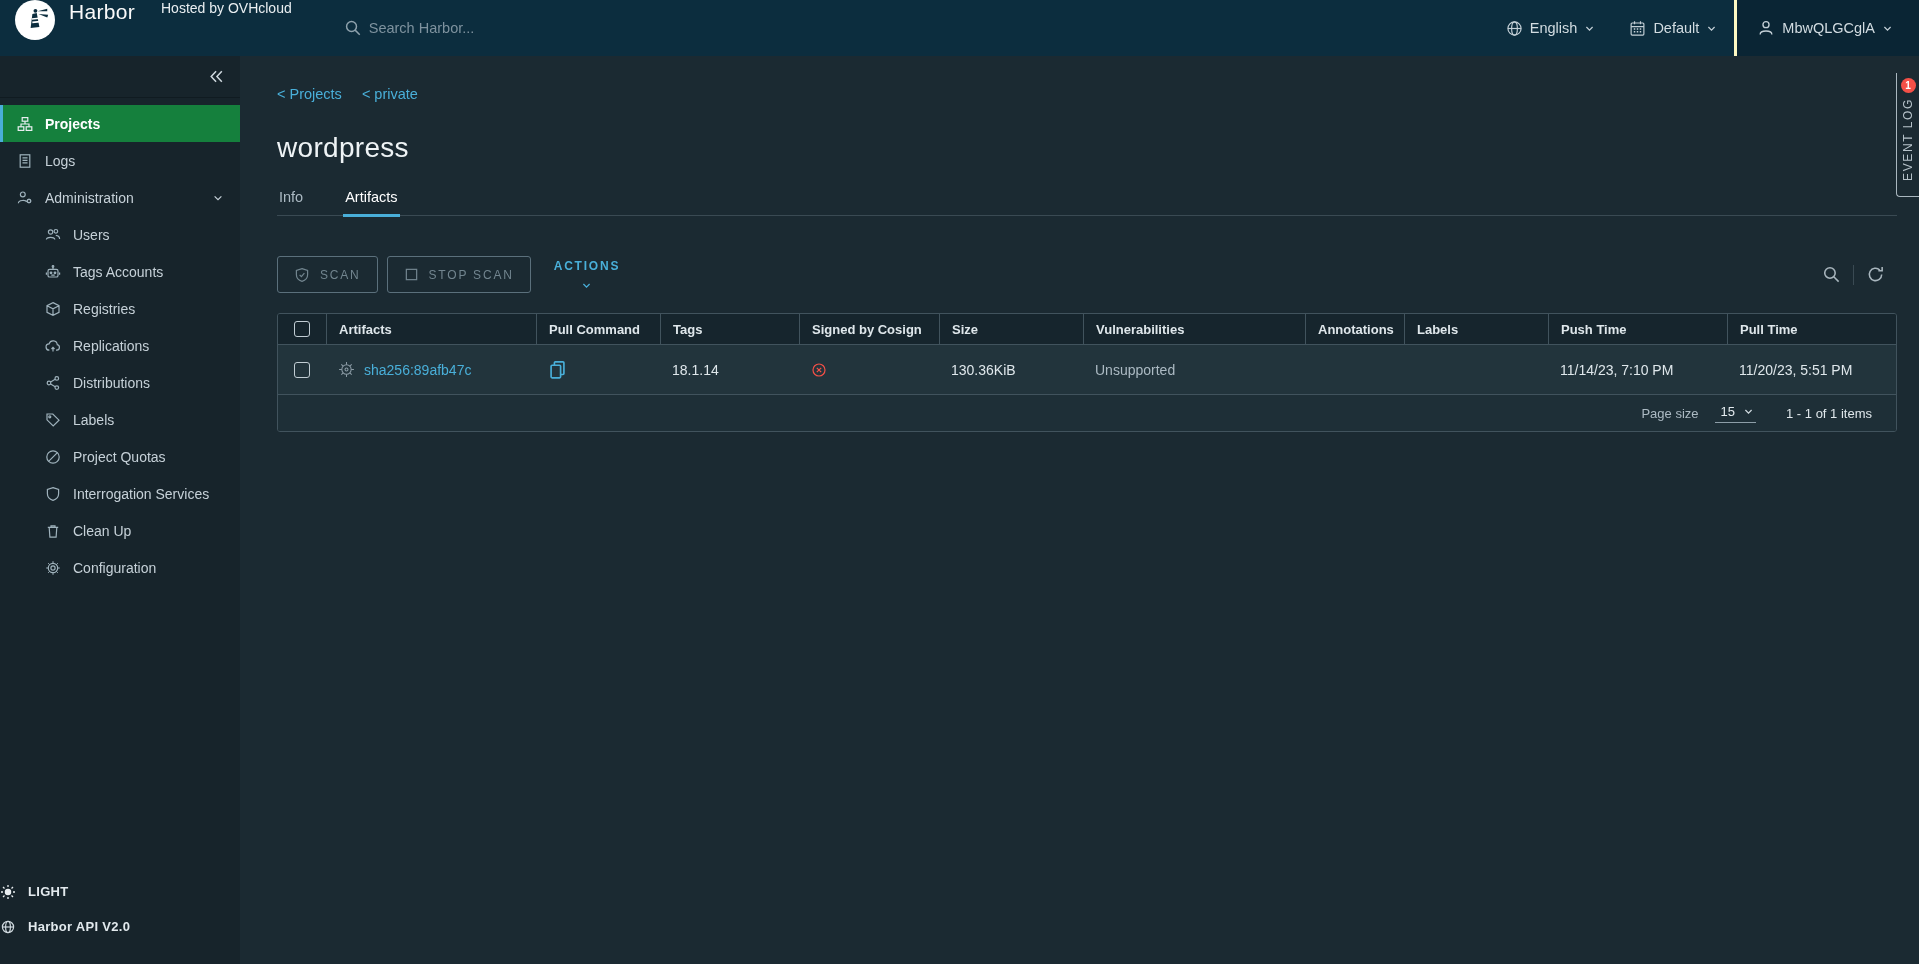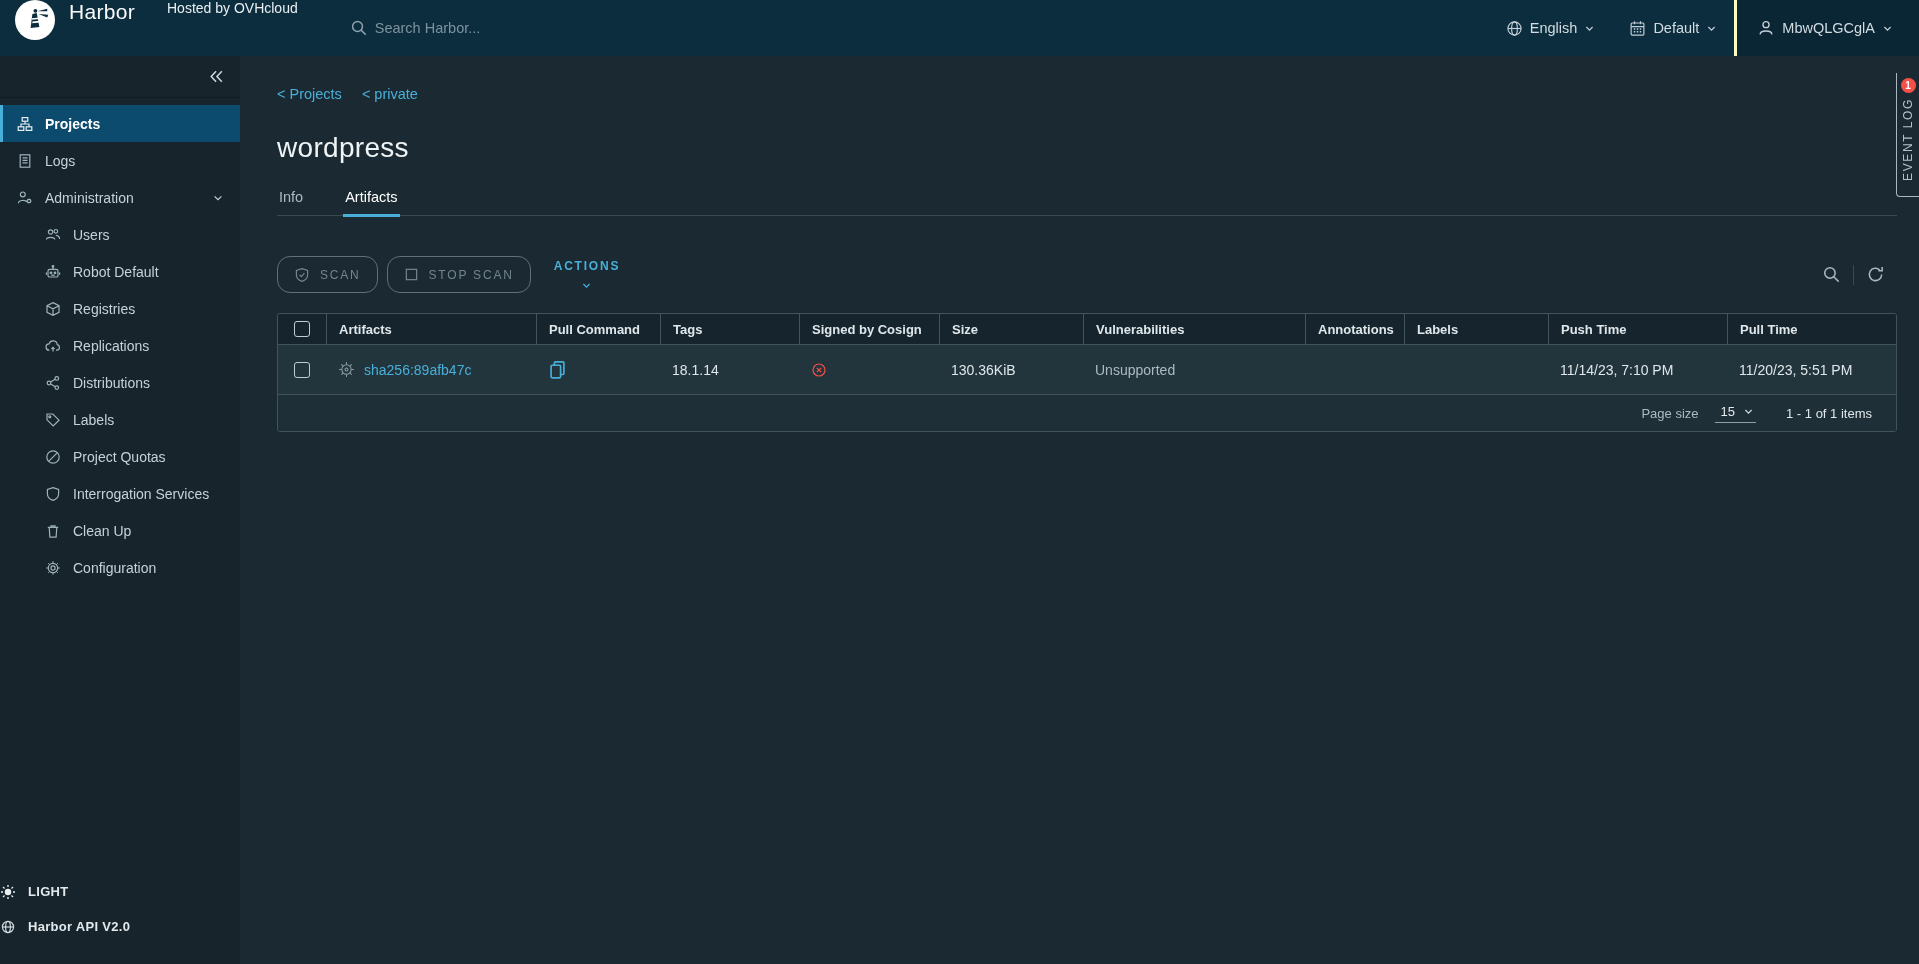--- a/index.html
+++ b/index.html
@@ -9,60 +9,60 @@
     background:#1b2a32; font-family:"Liberation Sans", sans-serif; color:#e9eef1;
   }
   svg { display:block; }
 
   
   .header { height:56px; background:#0c2d3e; display:flex; align-items:stretch; }
   .brand { display:flex; align-items:flex-start; gap:14px; padding-left:15px; }
   .logo-circle { width:40px; height:40px; border-radius:50%; background:#ffffff;
     display:flex; align-items:center; justify-content:center; }
   .brand-title { font-size:21px; color:#fafafa; letter-spacing:.3px; }
-  .hosted { font-size:14px; color:#e9eef1; margin-left:18px; }
+  .hosted { font-size:14px; color:#e9eef1; margin-left:12px; }
   .header-search { display:flex; align-items:center; gap:7px; margin-left:52px; flex:1; }
   .search-input { background:transparent; border:none; outline:none; color:#cfd9df;
     font-size:14.5px; width:480px; font-family:"Liberation Sans", sans-serif; }
   .search-input::placeholder { color:#7e929e; }
   .header-right { display:flex; align-items:stretch; margin-left:auto; }
   .header-item { display:flex; align-items:center; gap:7px; font-size:14.5px;
     color:#d2dce1; cursor:pointer; padding:0 17px; }
   .user-section { display:flex; align-items:center; gap:7px; font-size:14.5px; color:#d2dce1;
     background:rgba(0,0,0,.16); border-left:3px solid #fef9c3; padding:0 26px 0 20px; cursor:pointer; }
 
   
   .sidebar { position:absolute; top:56px; left:0; bottom:0; width:240px; background:#17242b; }
   .collapse-row { height:42px; display:flex; align-items:center; justify-content:flex-end;
     padding-right:15px; border-bottom:1px solid #101b21; cursor:pointer; }
   .nav { padding-top:7px; }
   .nav-item { height:37px; display:flex; align-items:center; gap:12px; padding-left:14px;
     font-size:14px; color:#c6d1d8; cursor:pointer; border-left:3px solid transparent; }
-  .nav-item.active { background:#0c4a6e; border-left-color:#49afd9; color:#ffffff; font-weight:700;text-align:center; }
+  .nav-item.active { background:#15803d; border-left-color:#49afd9; color:#ffffff; font-weight:700;text-align:center; }
   .nav-item .chev { margin-left:auto; margin-right:16px; }
   .nav-sub { padding-left:42px; }
   .nav-ic { color:#9fb2bc; flex:0 0 auto; }
   .nav-item.active .nav-ic { color:#e9eef1; }
   .sidebar-bottom { position:absolute; left:0; right:0; bottom:10px; }
   .bottom-item { height:35px; display:flex; align-items:flex-start; gap:12px; 
     font-size:13px; font-weight:700; color:#e2e9ed; cursor:pointer; letter-spacing:.3px; }
 
   
   .main { position:absolute; top:56px; left:240px; right:0; bottom:0; padding:0 22px 0 37px; }
   .breadcrumb { padding-top:30px; display:flex; gap:20px; font-size:14.5px; }
   .crumb { color:#49afd9; cursor:pointer; text-decoration:none; }
   .page-title { margin-top:30px; font-size:28px; font-weight:300; color:#eef3f5; letter-spacing:.3px; }
   .tabs { display:flex; gap:38px; margin-top:25px; border-bottom:1px solid #3a4a53; }
   .tab { padding:0 2px 9px 2px; font-size:14.5px; color:#acbac3; cursor:pointer;
     border-bottom:3px solid transparent; margin-bottom:-2px; }
   .tab.active { color:#ffffff; border-bottom-color:#49afd9; }
 
   .toolbar { margin-top:40px; display:flex; align-items:center; }
   .btn { display:flex; align-items:center; gap:10px; height:37px; padding:0 16px;
-    border:1px solid #5b707c; border-radius:13px; background:transparent; color:#72858f;
+    border:1px solid #5b707c; border-radius:3px; background:transparent; color:#72858f;
     font-size:12px; letter-spacing:1.8px; font-weight:500; margin-right:9px;
     font-family:"Liberation Sans", sans-serif; cursor:default; }
   .btn-actions { display:flex; align-items:center; gap:7px; border:none; background:none;
     color:#49afd9; font-size:12px; letter-spacing:1.8px; font-weight:700; margin-left:14px;
     font-family:"Liberation Sans", sans-serif; cursor:pointer;flex-direction:column; }
   .toolbar-icons { margin-left:auto; display:flex; align-items:center; }
   .icon-btn { padding:0 12px; color:#a9b6be; cursor:pointer; }
   .tb-divider { width:1px; height:20px; background:#3a4a53; }
 
   
@@ -245,21 +245,21 @@
       <div class="nav-item nav-sub">
         <span class="nav-ic">
           <svg width="16" height="16" viewBox="0 0 16 16" fill="none" stroke="currentColor" stroke-width="1.2">
             <rect x="3" y="5.4" width="10" height="7.6" rx="1.6"></rect>
             <circle cx="6" cy="8.8" r="0.8" fill="currentColor"></circle>
               <circle cx="10" cy="8.8" r="0.8" fill="currentColor"></circle>
             <path d="M8 5.4 V3.2 M1.4 8.4 v2.4 M14.6 8.4 v2.4 M6.3 11.2 h3.4"></path>
               <circle cx="8" cy="2.5" r="0.8"></circle>
           </svg>
         </span>
-        <span>Robot Default</span>
+        <span>Tags Accounts</span>
       </div>
 
       <div class="nav-item nav-sub">
         <span class="nav-ic">
           <svg width="16" height="16" viewBox="0 0 16 16" fill="none" stroke="currentColor" stroke-width="1.2">
             <path d="M8 1.6 L14 4.7 V11.3 L8 14.4 L2 11.3 V4.7 Z M2 4.7 L8 7.8 L14 4.7 M8 7.8 V14.4"></path>
           </svg>
         </span>
         <span>Registries</span>
       </div>

